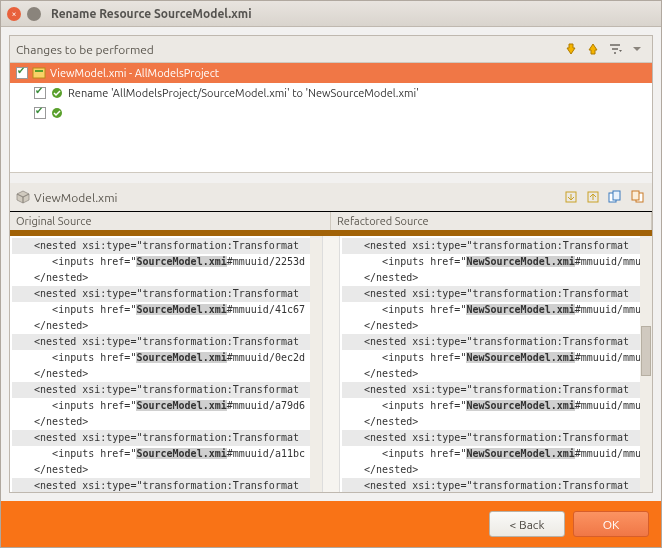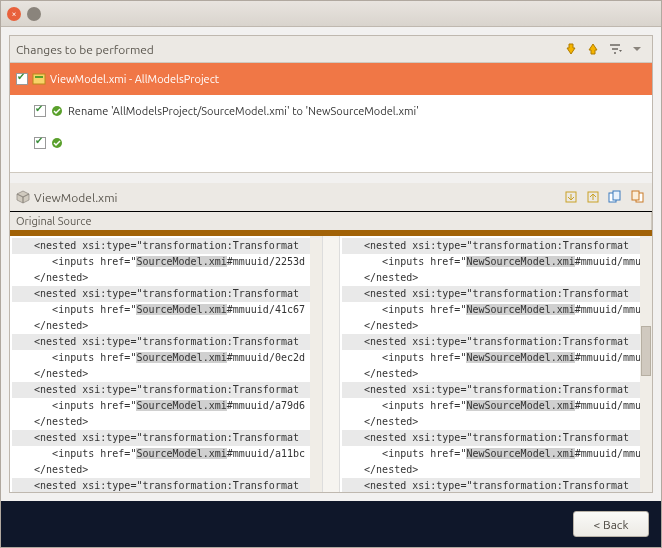--- a/index.html
+++ b/index.html
@@ -45,21 +45,21 @@
   .section-hdr .label { flex:1; color:#5b574f;}
   .hdr-icn { width:18px; height:18px; margin-left:4px; display:flex;align-items:center;justify-content:center; cursor:pointer;}
   .tree {
     background:#fff;
     overflow:auto;
     border-bottom:1px solid #cfc9bf;
     height:110px;
   }
   .tree-row {
     display:flex; align-items:center;
-    height:32px; padding:0 6px; gap:4px;
+    height:20px; padding:0 6px; gap:4px;
     font-size:11px; color:#333;
   }
   .tree-row.sel { background:#f07746; color:#fff; }
   .tree-row .chk {
     width:12px;height:12px;border:1px solid #999;background:#fff;position:relative;
   }
   .tree-row .chk::after{content:"✔";position:absolute;top:-3px;left:0;font-size:10px;color:#3b8e3b;}
   .tree-row.sel .chk::after{color:#3b8e3b;}
   .ic { width:14px; height:14px; display:inline-flex;align-items:center;justify-content:center;font-size:11px;}
   .indent1 { padding-left:24px;}
@@ -80,32 +80,32 @@
   .compare-body { flex:1; display:flex; overflow:hidden; background:#fff;}
   .pane {
     flex:1; overflow:auto; font-family:"DejaVu Sans Mono","Courier New",monospace;
     font-size:10px; line-height:16px; color:#333;
     position:relative;
   }
   .pane + .gutter { width:18px; background:#f6f4f0; border-left:1px solid #ddd;border-right:1px solid #ddd;}
   .pane-inner { padding:2px 0 2px 2px; white-space:pre;}
   .codeline { height:16px; padding-left:4px; border-bottom:0; }
   .hl { background:#e9e9e9; }
-  .diffhl { background:#d0d0d0; }
+  .diffhl { background:#d0d0d0;font-weight:bold; }
   .scroll-stub {
     position:absolute; right:0; top:0; bottom:0; width:12px;
     background:#f0ede7;
   }
   .scroll-thumb {
     position:absolute; right:1px; width:10px; background:#d0c9bf; border:1px solid #b6afa2;
   }
   .footer {
     padding:10px 12px;
     display:flex; justify-content:flex-end; gap:8px;
-    background:#0f172a;
+    background:#f97316;
   }
   .btn {
     min-width:76px; height:26px;
     border:1px solid #b8b2a7; border-radius:3px;
     background:linear-gradient(#fafaf8,#eceae4);
     color:#4b4740; font-size:12px;
     display:flex;align-items:center;justify-content:center;
     cursor:pointer;
   }
   .btn.primary {
@@ -114,20 +114,21 @@
   }
   .divider-gap { height:10px; background:#f2f1f0;}
   svg { display:block;}
 </style>
 </head>
 <body>
 
 <div class="titlebar">
   <div class="tb-btn tb-close">×</div>
   <div class="tb-btn"></div>
+  <div class="tb-title">Rename Resource SourceModel.xmi</div>
 </div>
 
 <div class="inner-wrap">
 
   <div class="section-hdr">
     <span class="label">Changes to be performed</span>
     <span class="hdr-icn">
       <svg width="14" height="14">
           <path d="M7 2 L11 8 L9 8 L9 12 L5 12 L5 8 L3 8 Z" fill="#f5b400" stroke="#b07c00" transform="rotate(180 7 7)"></path>
         </svg>
@@ -212,20 +213,21 @@
     <span class="hdr-icn">
       <svg width="14" height="14">
           <rect x="6" y="3" width="7" height="9" fill="#fff" stroke="#c97a27"></rect>
           <rect x="2" y="1" width="7" height="9" fill="#fbeeda" stroke="#c97a27"></rect>
         </svg>
     </span>
   </div>
 
   <div class="compare-hdr">
     <div>Original Source</div>
+    <div>Refactored Source</div>
   </div>
 
   <div class="compare-body">
     <div class="pane" id="left-pane">
       <div class="pane-inner" id="left-inner"><div class="codeline hl">   &lt;nested xsi:type="transformation:Transformat</div><div class="codeline"><span>      &lt;inputs href="</span><span class="diffhl">SourceModel.xmi</span><span>#mmuuid/2253d</span></div><div class="codeline">   &lt;/nested&gt;</div><div class="codeline hl">   &lt;nested xsi:type="transformation:Transformat</div><div class="codeline"><span>      &lt;inputs href="</span><span class="diffhl">SourceModel.xmi</span><span>#mmuuid/41c67</span></div><div class="codeline">   &lt;/nested&gt;</div><div class="codeline hl">   &lt;nested xsi:type="transformation:Transformat</div><div class="codeline"><span>      &lt;inputs href="</span><span class="diffhl">SourceModel.xmi</span><span>#mmuuid/0ec2d</span></div><div class="codeline">   &lt;/nested&gt;</div><div class="codeline hl">   &lt;nested xsi:type="transformation:Transformat</div><div class="codeline"><span>      &lt;inputs href="</span><span class="diffhl">SourceModel.xmi</span><span>#mmuuid/a79d6</span></div><div class="codeline">   &lt;/nested&gt;</div><div class="codeline hl">   &lt;nested xsi:type="transformation:Transformat</div><div class="codeline"><span>      &lt;inputs href="</span><span class="diffhl">SourceModel.xmi</span><span>#mmuuid/a11bc</span></div><div class="codeline">   &lt;/nested&gt;</div><div class="codeline hl">   &lt;nested xsi:type="transformation:Transformat</div><div class="codeline"><span>      &lt;inputs href="</span><span class="diffhl">SourceModel.xmi</span><span>#mmuuid/4db17</span></div></div>
       <div class="scroll-stub"></div>
     </div>
     <div class="gutter"></div>
     <div class="pane" id="right-pane">
       <div class="pane-inner" id="right-inner"><div class="codeline hl">   &lt;nested xsi:type="transformation:Transformat</div><div class="codeline"><span>      &lt;inputs href="</span><span class="diffhl">NewSourceModel.xmi</span><span>#mmuuid/mmuuid</span></div><div class="codeline">   &lt;/nested&gt;</div><div class="codeline hl">   &lt;nested xsi:type="transformation:Transformat</div><div class="codeline"><span>      &lt;inputs href="</span><span class="diffhl">NewSourceModel.xmi</span><span>#mmuuid/mmuuid</span></div><div class="codeline">   &lt;/nested&gt;</div><div class="codeline hl">   &lt;nested xsi:type="transformation:Transformat</div><div class="codeline"><span>      &lt;inputs href="</span><span class="diffhl">NewSourceModel.xmi</span><span>#mmuuid/mmuuid</span></div><div class="codeline">   &lt;/nested&gt;</div><div class="codeline hl">   &lt;nested xsi:type="transformation:Transformat</div><div class="codeline"><span>      &lt;inputs href="</span><span class="diffhl">NewSourceModel.xmi</span><span>#mmuuid/mmuuid</span></div><div class="codeline">   &lt;/nested&gt;</div><div class="codeline hl">   &lt;nested xsi:type="transformation:Transformat</div><div class="codeline"><span>      &lt;inputs href="</span><span class="diffhl">NewSourceModel.xmi</span><span>#mmuuid/mmuuid</span></div><div class="codeline">   &lt;/nested&gt;</div><div class="codeline hl">   &lt;nested xsi:type="transformation:Transformat</div><div class="codeline"><span>      &lt;inputs href="</span><span class="diffhl">NewSourceModel.xmi</span><span>#mmuuid/mmuuid</span></div></div>
@@ -233,13 +235,16 @@
         <div class="scroll-thumb" style="top:90px;height:50px"></div>
       </div>
     </div>
   </div>
 </div>
 
 <div class="footer">
   <div class="btn">
       <span>&lt; Back</span>
     </div>
+  <div class="btn primary">
+      <span>OK</span>
+    </div>
 </div>
 
 </body></html>

